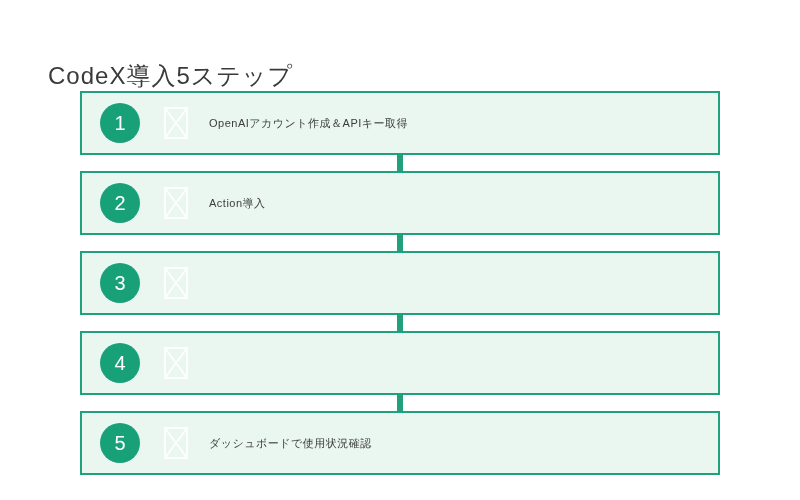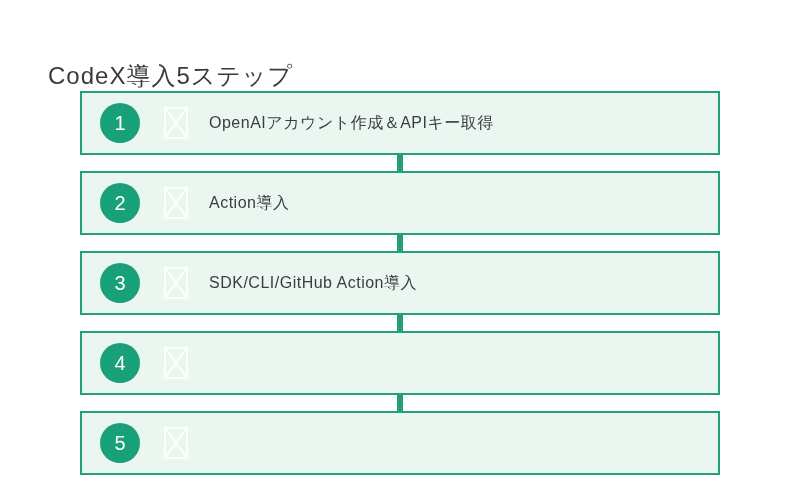--- a/index.html
+++ b/index.html
@@ -58,21 +58,21 @@
   }
   .tofu-icon {
     width: 24px;
     height: 32px;
     margin-left: 24px;
     flex-shrink: 0;
     display: block;
   }
   .step-label {
     margin-left: 21px;
-    font-size: 16px;
+    font-size: 11px;
     letter-spacing: 0.5px;
     color: #3d3d3d;
     white-space: nowrap;
   }
 </style>
 </head>
 <body>
 
 <h1 class="page-title">CodeX導入5ステップ</h1>
 
@@ -102,21 +102,20 @@
 
   <div class="connector"></div>
 
   <div class="step-box">
     <div class="step-number-circle">3</div>
     <svg class="tofu-icon" viewBox="0 0 24 32">
       <rect x="1" y="1" width="22" height="30" fill="none" stroke="#fdfffc" stroke-width="2"></rect>
       <line x1="1" y1="1" x2="23" y2="31" stroke="#fdfffc" stroke-width="2"></line>
       <line x1="23" y1="1" x2="1" y2="31" stroke="#fdfffc" stroke-width="2"></line>
     </svg>
-    <span class="step-label">SDK/CLI/GitHub Action導入</span>
   </div>
 
   <div class="connector"></div>
 
   <div class="step-box">
     <div class="step-number-circle">4</div>
     <svg class="tofu-icon" viewBox="0 0 24 32">
       <rect x="1" y="1" width="22" height="30" fill="none" stroke="#fdfffc" stroke-width="2"></rect>
       <line x1="1" y1="1" x2="23" y2="31" stroke="#fdfffc" stroke-width="2"></line>
       <line x1="23" y1="1" x2="1" y2="31" stroke="#fdfffc" stroke-width="2"></line>
@@ -125,15 +124,16 @@
 
   <div class="connector"></div>
 
   <div class="step-box">
     <div class="step-number-circle">5</div>
     <svg class="tofu-icon" viewBox="0 0 24 32">
       <rect x="1" y="1" width="22" height="30" fill="none" stroke="#fdfffc" stroke-width="2"></rect>
       <line x1="1" y1="1" x2="23" y2="31" stroke="#fdfffc" stroke-width="2"></line>
       <line x1="23" y1="1" x2="1" y2="31" stroke="#fdfffc" stroke-width="2"></line>
     </svg>
+    <span class="step-label">ダッシュボードで使用状況確認</span>
   </div>
 
 </div>
 
 </body></html>

